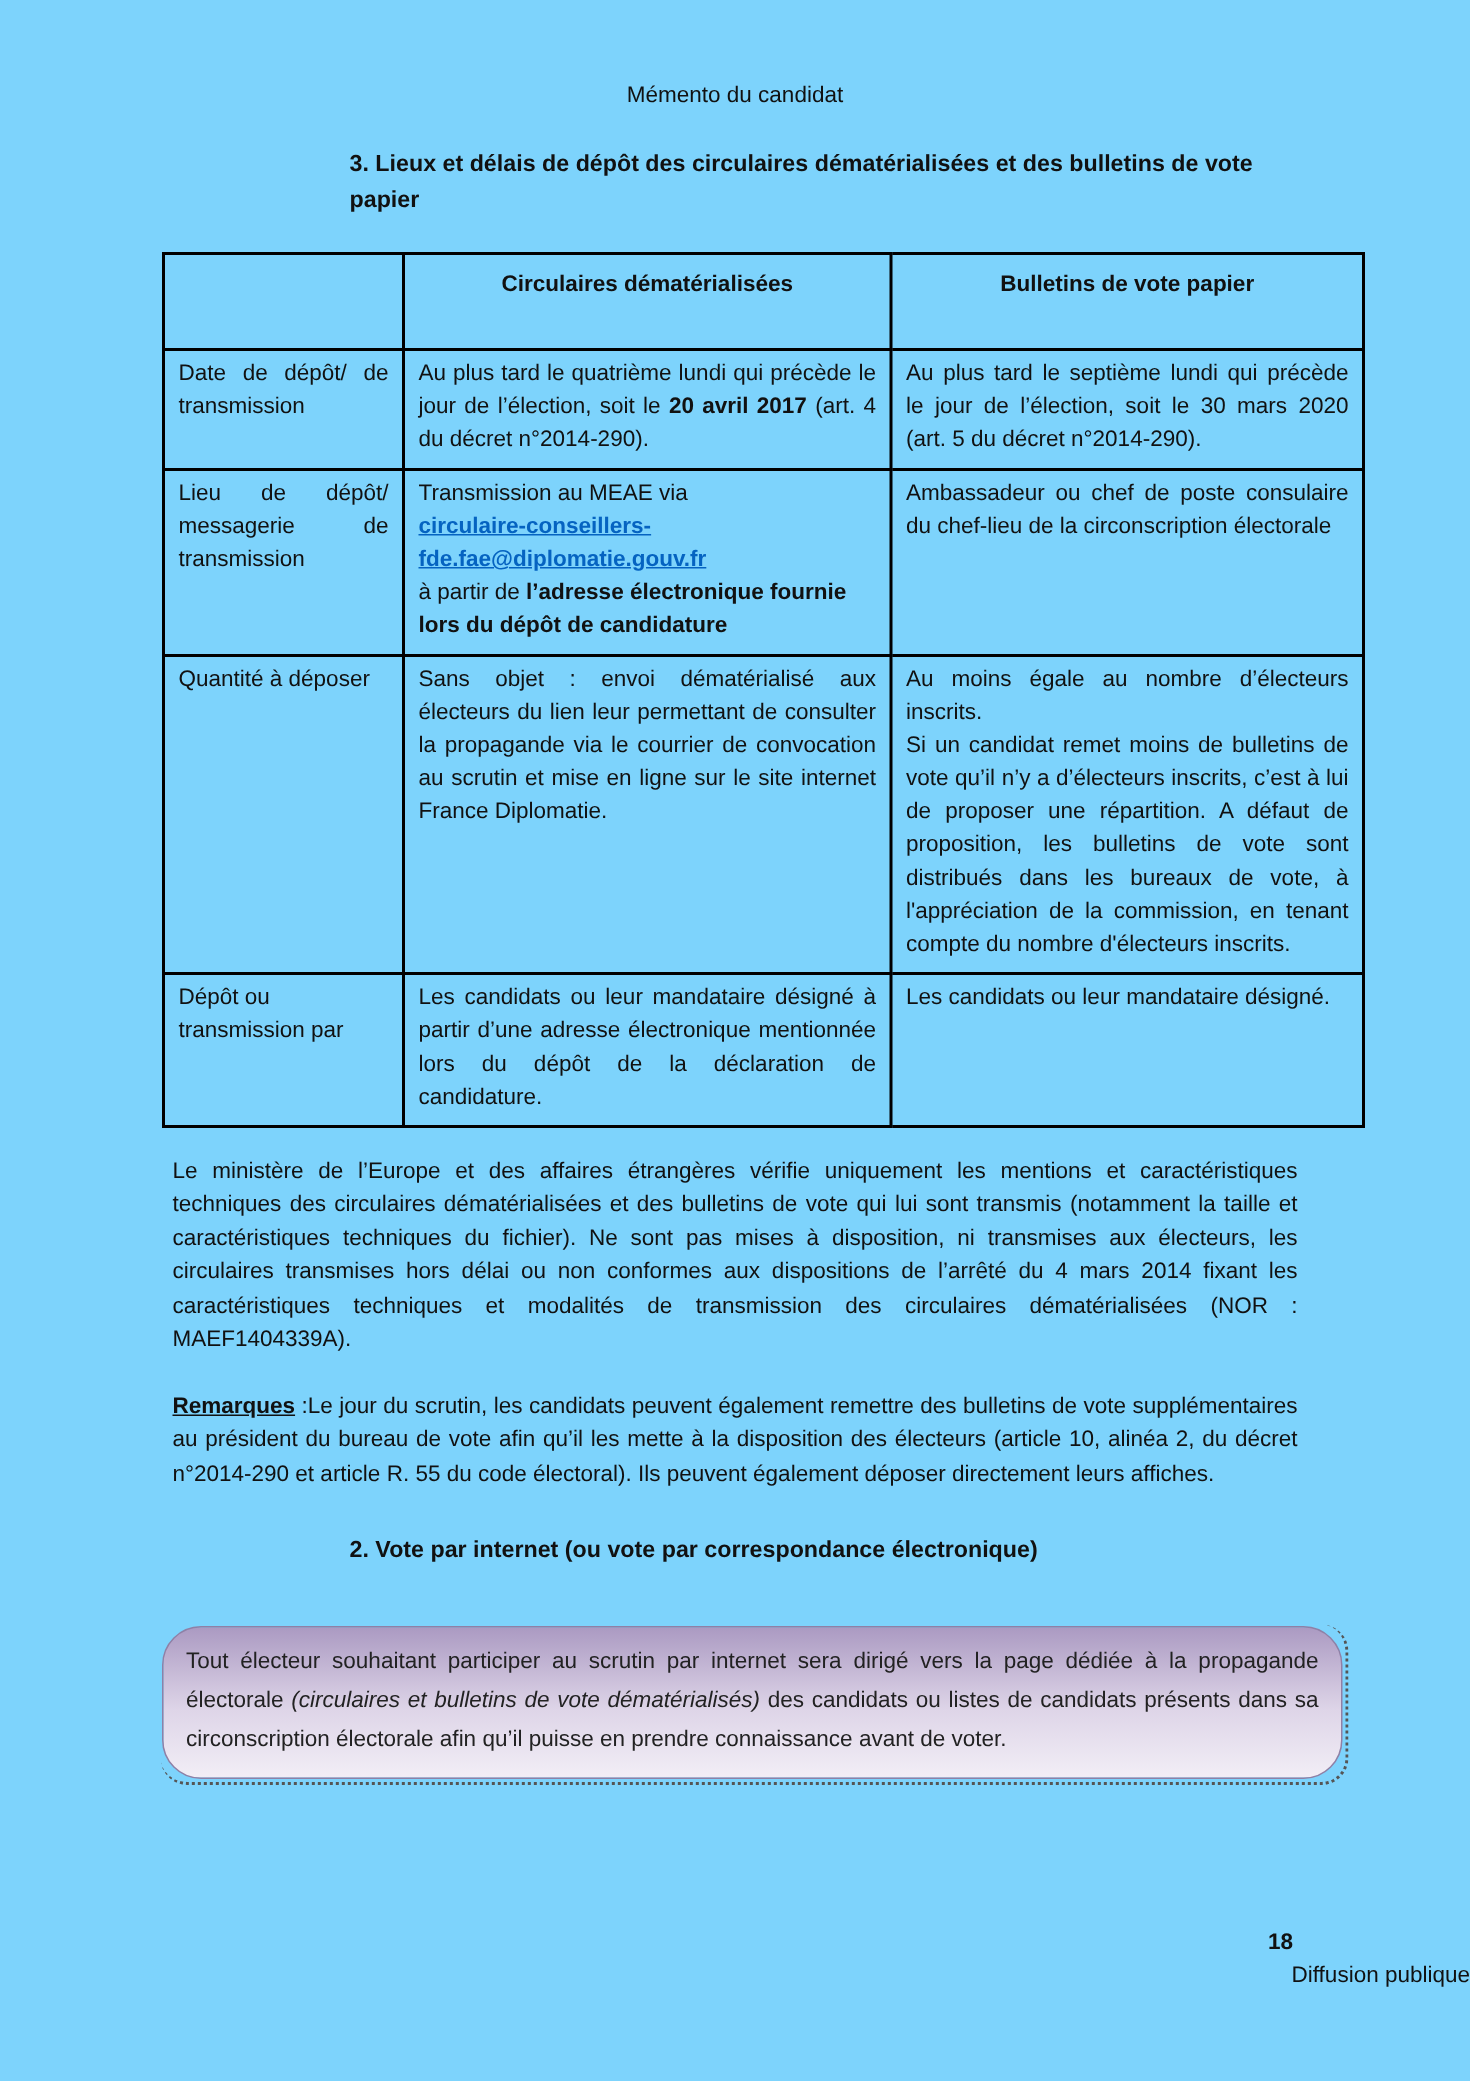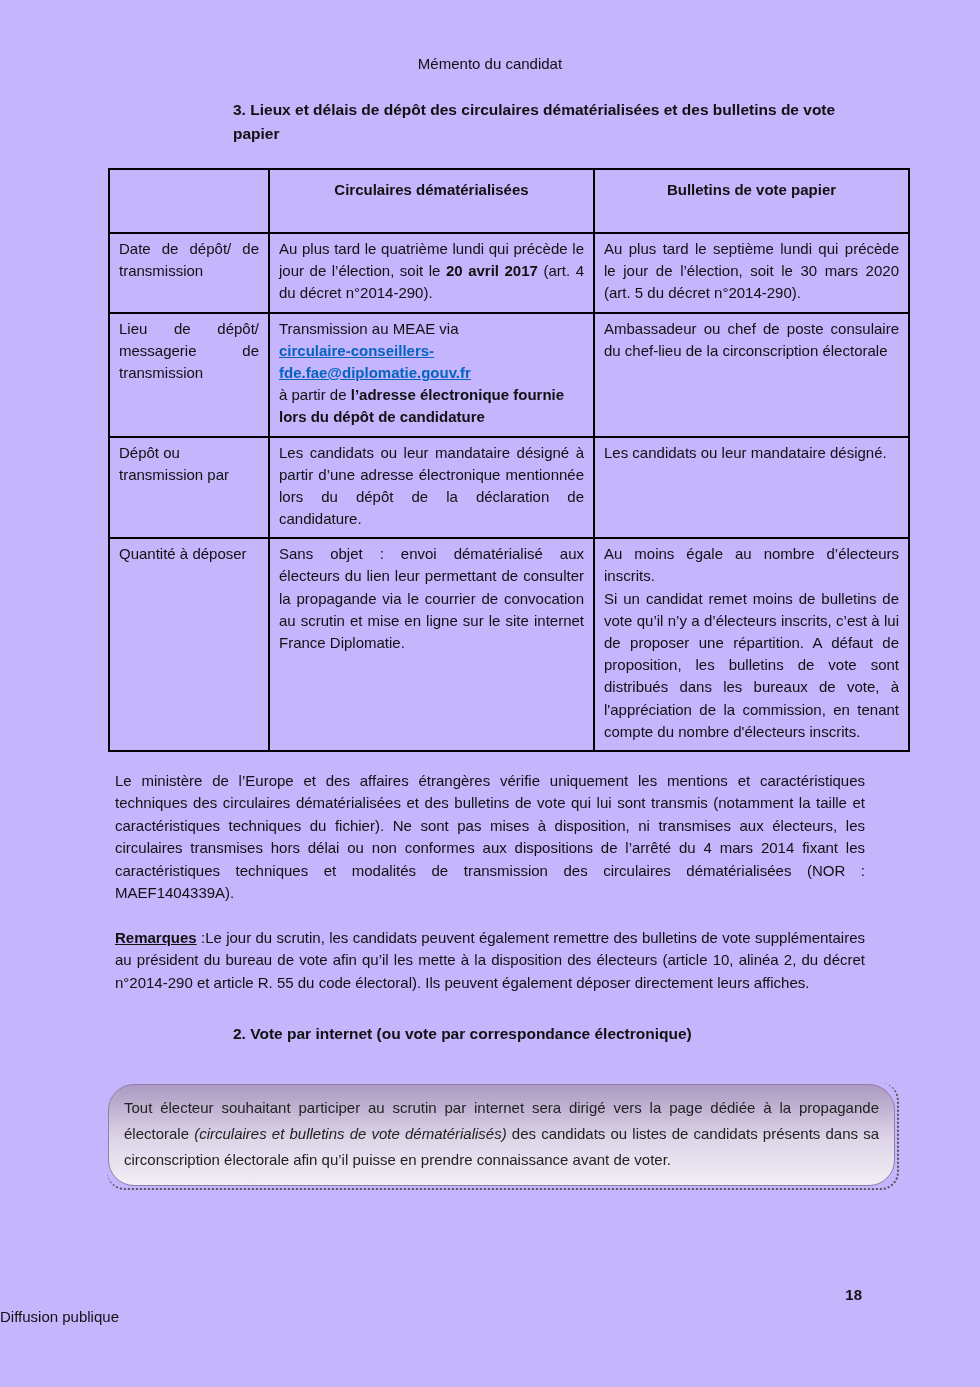--- a/index.html
+++ b/index.html
@@ -1,19 +1,19 @@
 <!DOCTYPE html>
 <html lang="fr"><head>
 <meta charset="utf-8">
 <style>
   html,body{margin:0;padding:0;background:#ffffff;}
   .page{
     position:relative;
     width:980px;height:1387px;
-    background:#c4b5fd;
+    background:#7dd3fc;
     font-family:"Liberation Sans",sans-serif;
     font-size:15px;color:#111;
     overflow:hidden;
   }
   .content{margin:0 115px;}
   .doc-header{
     padding-top:55px;
     text-align:center;
     font-size:15px;
   }
@@ -89,21 +89,21 @@
   .pagenum{
     position:absolute;
     right:118px;bottom:84px;
     font-weight:700;
     font-size:15px;
     margin-top:12px;
   }
   .doc-footer{
     position:absolute;
     left:0;right:0;bottom:62px;
-    text-align:left;
+    text-align:right;
     font-size:15px;
   }
 </style>
 </head>
 <body>
 
 <div class="page">
   <div class="doc-header">Mémento du candidat</div>
 
   <div class="content">
@@ -132,32 +132,32 @@
           <td class="just" style="border-color: rgb(0, 0, 0);">Lieu de dépôt/ messagerie de transmission</td>
           <td style="border-color: rgb(0, 0, 0);">
             <div>Transmission au MEAE via</div>
             <a class="link b" style="color: rgb(5, 99, 193);">circulaire-conseillers-fde.fae@diplomatie.gouv.fr</a>
             <div><span>à partir de </span><span class="b">l’adresse électronique fournie lors du dépôt de candidature</span></div>
           </td>
           <td class="just" style="border-color: rgb(0, 0, 0);">Ambassadeur ou chef de poste consulaire du chef-lieu de la circonscription électorale</td>
         </tr>
 
         <tr>
-          <td style="border-color: rgb(0, 0, 0);">Dépôt ou transmission par</td>
-          <td class="just" style="border-color: rgb(0, 0, 0);">Les candidats ou leur mandataire désigné à partir d’une adresse électronique mentionnée lors du dépôt de la déclaration de candidature.</td>
-          <td class="just" style="border-color: rgb(0, 0, 0);">Les candidats ou leur mandataire désigné.</td>
-        </tr>
-
-        <tr>
           <td style="border-color: rgb(0, 0, 0);">Quantité à déposer</td>
           <td class="just" style="border-color: rgb(0, 0, 0);">Sans objet : envoi dématérialisé aux électeurs du lien leur permettant de consulter la propagande via le courrier de convocation au scrutin et mise en ligne sur le site internet France Diplomatie.</td>
           <td class="just" style="border-color: rgb(0, 0, 0);">
             <div>Au moins égale au nombre d’électeurs inscrits.</div>
             <div class="just">Si un candidat remet moins de bulletins de vote qu’il n’y a d’électeurs inscrits, c’est à lui de proposer une répartition. A défaut de proposition, les bulletins de vote sont distribués dans les bureaux de vote, à l'appréciation de la commission, en tenant compte du nombre d'électeurs inscrits.</div>
           </td>
+        </tr>
+
+        <tr>
+          <td style="border-color: rgb(0, 0, 0);">Dépôt ou transmission par</td>
+          <td class="just" style="border-color: rgb(0, 0, 0);">Les candidats ou leur mandataire désigné à partir d’une adresse électronique mentionnée lors du dépôt de la déclaration de candidature.</td>
+          <td class="just" style="border-color: rgb(0, 0, 0);">Les candidats ou leur mandataire désigné.</td>
         </tr>
       </tbody>
     </table>
 
     <p class="body">Le ministère de l’Europe et des affaires étrangères vérifie uniquement les mentions et caractéristiques techniques des circulaires dématérialisées et des bulletins de vote qui lui sont transmis (notamment la taille et caractéristiques techniques du fichier). Ne sont pas mises à disposition, ni transmises aux électeurs, les circulaires transmises hors délai ou non conformes aux dispositions de l’arrêté du 4 mars 2014 fixant les caractéristiques techniques et modalités de transmission des circulaires dématérialisées (NOR : MAEF1404339A).</p>
 
     <p class="body remarques"><span class="rem-label">Remarques</span><span> :Le jour du scrutin, les candidats peuvent également remettre des bulletins de vote supplémentaires au président du bureau de vote afin qu’il les mette à la disposition des électeurs (article 10, alinéa 2, du décret n°2014-290 et article R. 55 du code électoral). Ils peuvent également déposer directement leurs affiches.</span></p>
 
     <div class="heading s4">2. Vote par internet (ou vote par correspondance électronique)</div>
 

